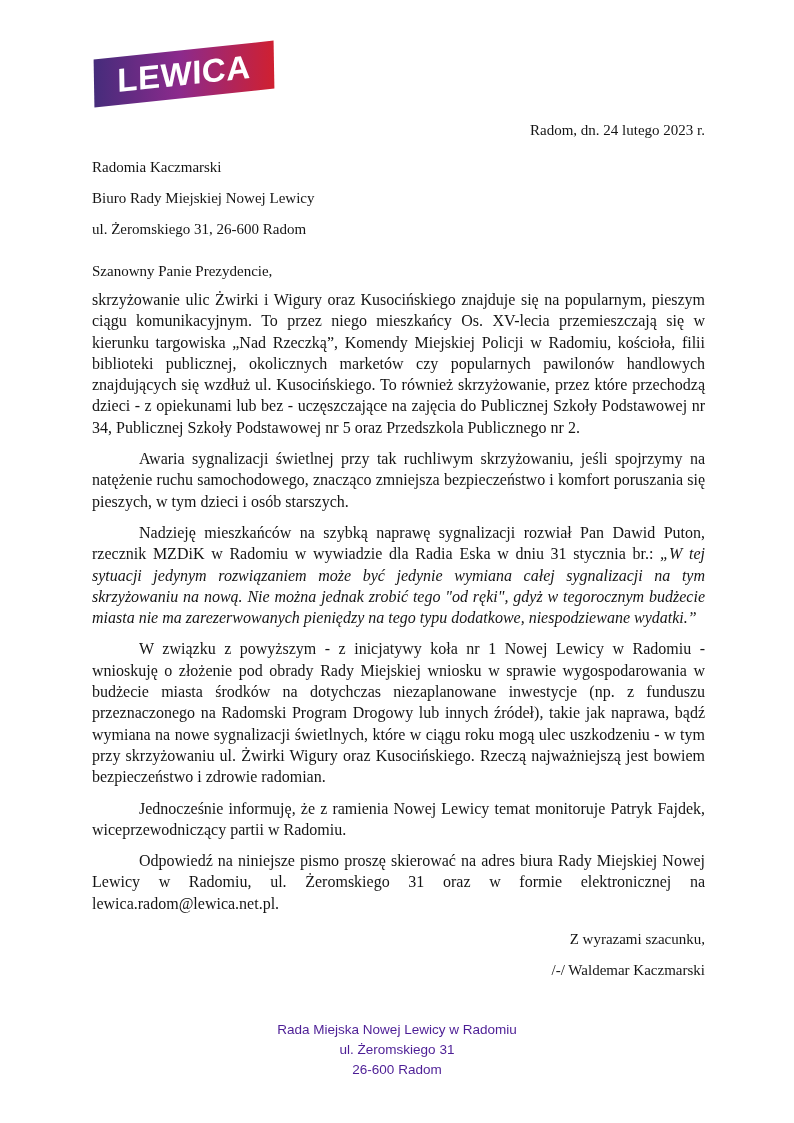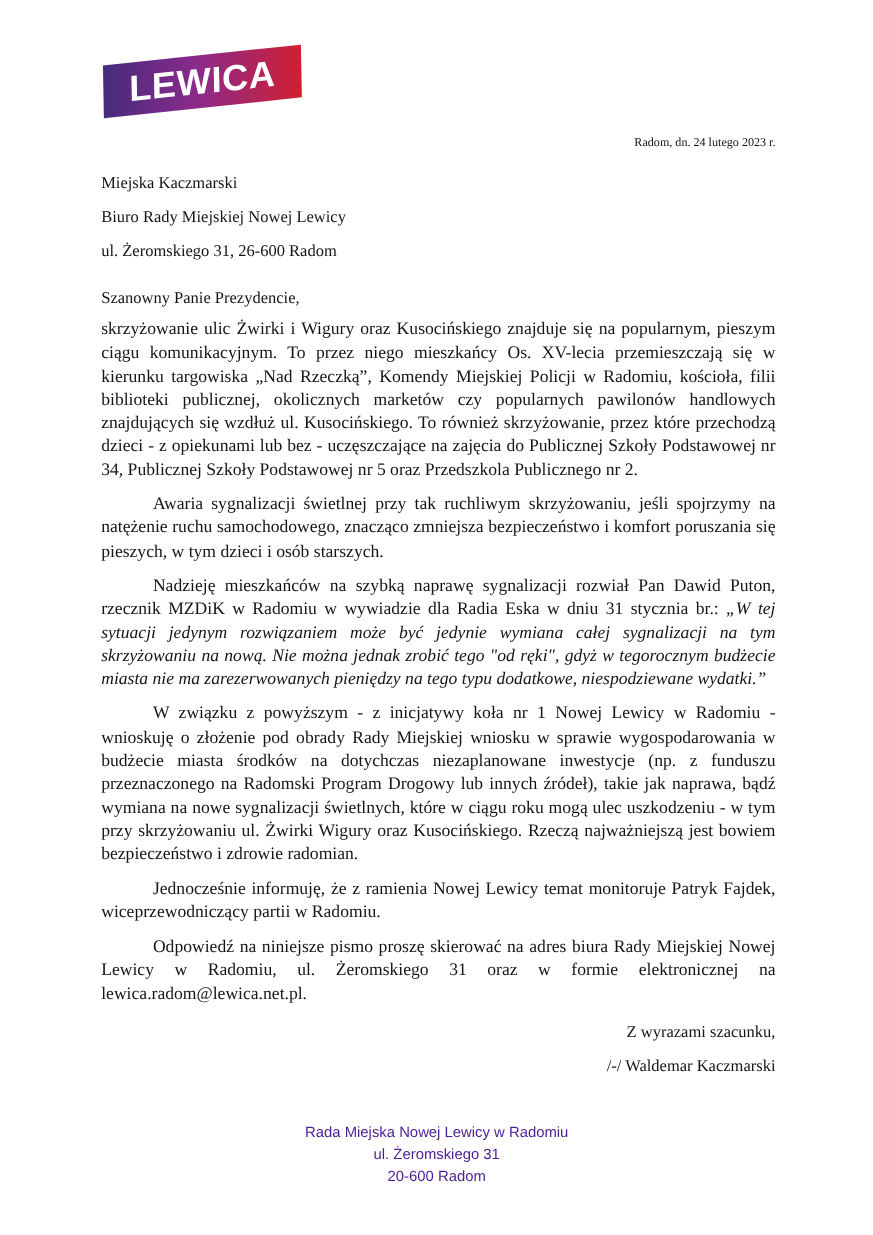--- a/index.html
+++ b/index.html
@@ -32,21 +32,21 @@
     font-size: 33px;
     letter-spacing: 0.5px;
     color: #ffffff;
     line-height: 1;
     padding-bottom: 2px;
   }
 
   
   .date-line {
     text-align: right;
-    font-size: 11px; line-height: 20px;
+    font-size: 15px; line-height: 20px;
     margin-top: 8px;
   }
   .sender { margin-top: 12px; }
   .sender .line { font-size: 15px; line-height: 31px; }
   .recipient { text-align: right; margin-top: 2px; }
   .recipient .line { font-size: 15px; line-height: 29px; }
 
   
   .salutation {
     font-size: 15px; line-height: 21px;
@@ -81,21 +81,21 @@
 
   <div class="logo-wrap">
     <div class="logo-banner" style="background: linear-gradient(92deg, rgb(69, 44, 123) 0%, rgb(140, 42, 140) 48%, rgb(208, 32, 48) 100%);">
       <span class="logo-text" style="color: rgb(255, 255, 255);">LEWICA</span>
     </div>
   </div>
 
   <div class="date-line">Radom, dn. 24 lutego 2023 r.</div>
 
   <div class="sender">
-    <div class="line">Miejska Kaczmarski</div>
+    <div class="line">Radomia Kaczmarski</div>
     <div class="line">Biuro Rady Miejskiej Nowej Lewicy</div>
     <div class="line">ul. Żeromskiego 31, 26-600 Radom</div>
   </div>
 
   <div class="recipient">
   </div>
 
   <div class="salutation">Szanowny Panie Prezydencie,</div>
 
   <p class="para">
@@ -123,16 +123,16 @@
   </p>
 
   <div class="closing">
     <div class="line">Z wyrazami szacunku,</div>
     <div class="line">/-/ Waldemar Kaczmarski</div>
   </div>
 
   <div class="footer">
     <div class="line">Rada Miejska Nowej Lewicy w Radomiu</div>
     <div class="line">ul. Żeromskiego 31</div>
-    <div class="line">20-600 Radom</div>
+    <div class="line">26-600 Radom</div>
   </div>
 
 </div>
 
 </body></html>

